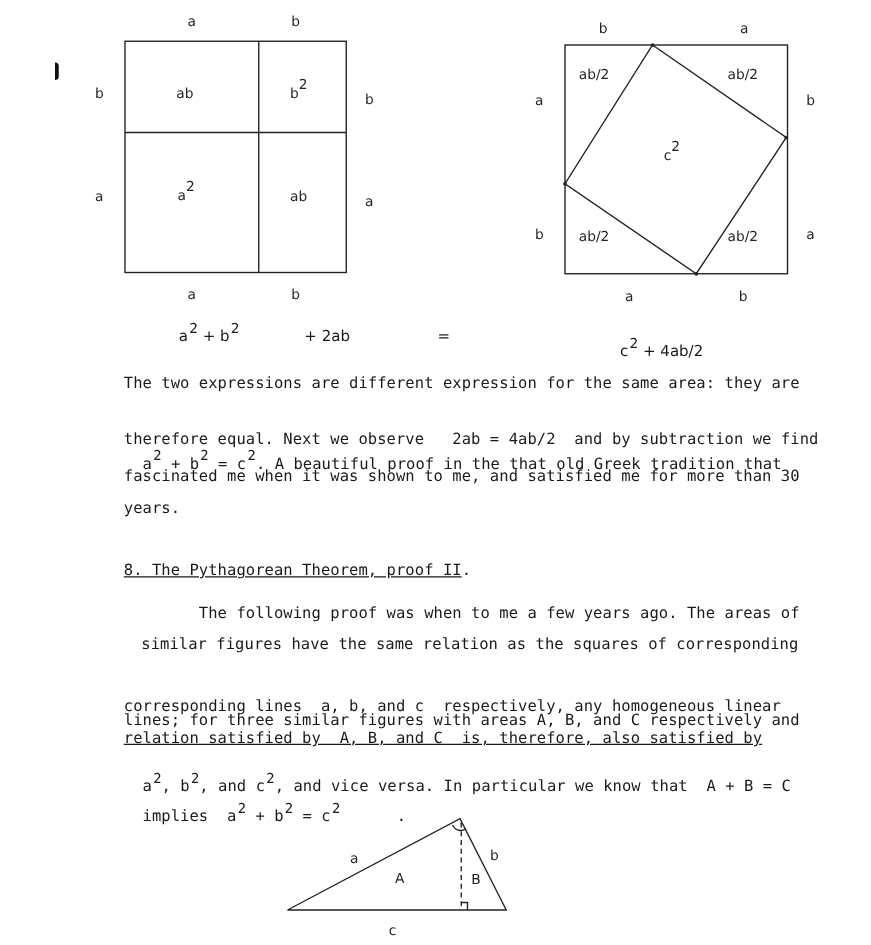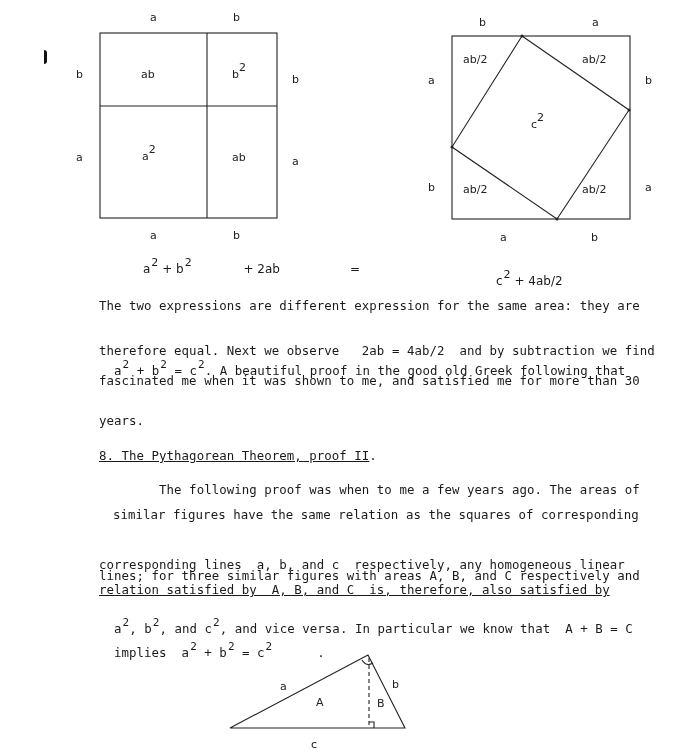--- a/index.html
+++ b/index.html
@@ -83,24 +83,24 @@
   <span>a</span><span class="sup">2</span><span style="white-space:pre;"> + </span><span>b</span><span class="sup">2</span><span style="white-space:pre;margin-left:48px;"> + 2ab</span>
 </div>
 <div class="abs eqn" style="left:350px;top:262px;">=</div>
 <div class="abs eqn" style="left:496px;top:262px;margin-top:12px;">
   <span>c</span><span class="sup">2</span><span style="white-space:pre;"> + 4ab/2</span>
 </div>
 
 <div class="abs para" style="left:99px;top:298px;white-space:pre;">The two expressions are different expression for the same area: they are</div>
 <div class="abs para" style="left:99px;top:323px;white-space:pre;margin-top:20px;">therefore equal. Next we observe   2ab = 4ab/2  and by subtraction we find</div>
 <div class="abs para" style="left:99px;top:348px;white-space:pre;">
-  <span>a</span><span class="sup">2</span><span> + b</span><span class="sup">2</span><span> = c</span><span class="sup">2</span><span>. A beautiful proof in the good old Greek following that</span>
+  <span>a</span><span class="sup">2</span><span> + b</span><span class="sup">2</span><span> = c</span><span class="sup">2</span><span>. A beautiful proof in the that old Greek tradition that</span>
 </div>
 <div class="abs para" style="left:99px;top:373px;white-space:pre;">fascinated me when it was shown to me, and satisfied me for more than 30</div>
-<div class="abs para" style="left:99px;top:398px;white-space:pre;margin-top:15px;">years.</div>
+<div class="abs para" style="left:99px;top:398px;white-space:pre;">years.</div>
 
 <div class="abs para" style="left:99px;top:448px;">
   <span class="heading">8. The Pythagorean Theorem, proof II</span><span>.</span>
 </div>
 
 <div class="abs para" style="left:99px;top:482px;white-space:pre;">        The following proof was when to me a few years ago. The areas of</div>
 <div class="abs para" style="left:113px;top:507px;white-space:pre;">similar figures have the same relation as the squares of corresponding</div>
 <div class="abs para" style="left:99px;top:532px;white-space:pre;margin-top:36px;">lines; for three similar figures with areas A, B, and C respectively and</div>
 <div class="abs para" style="left:99px;top:557px;white-space:pre;">corresponding lines  a, b, and c  respectively, any homogeneous linear</div>
 <div class="abs para" style="left:99px;top:582px;white-space:pre;text-decoration:underline;">relation satisfied by  A, B, and C  is, therefore, also satisfied by</div>

